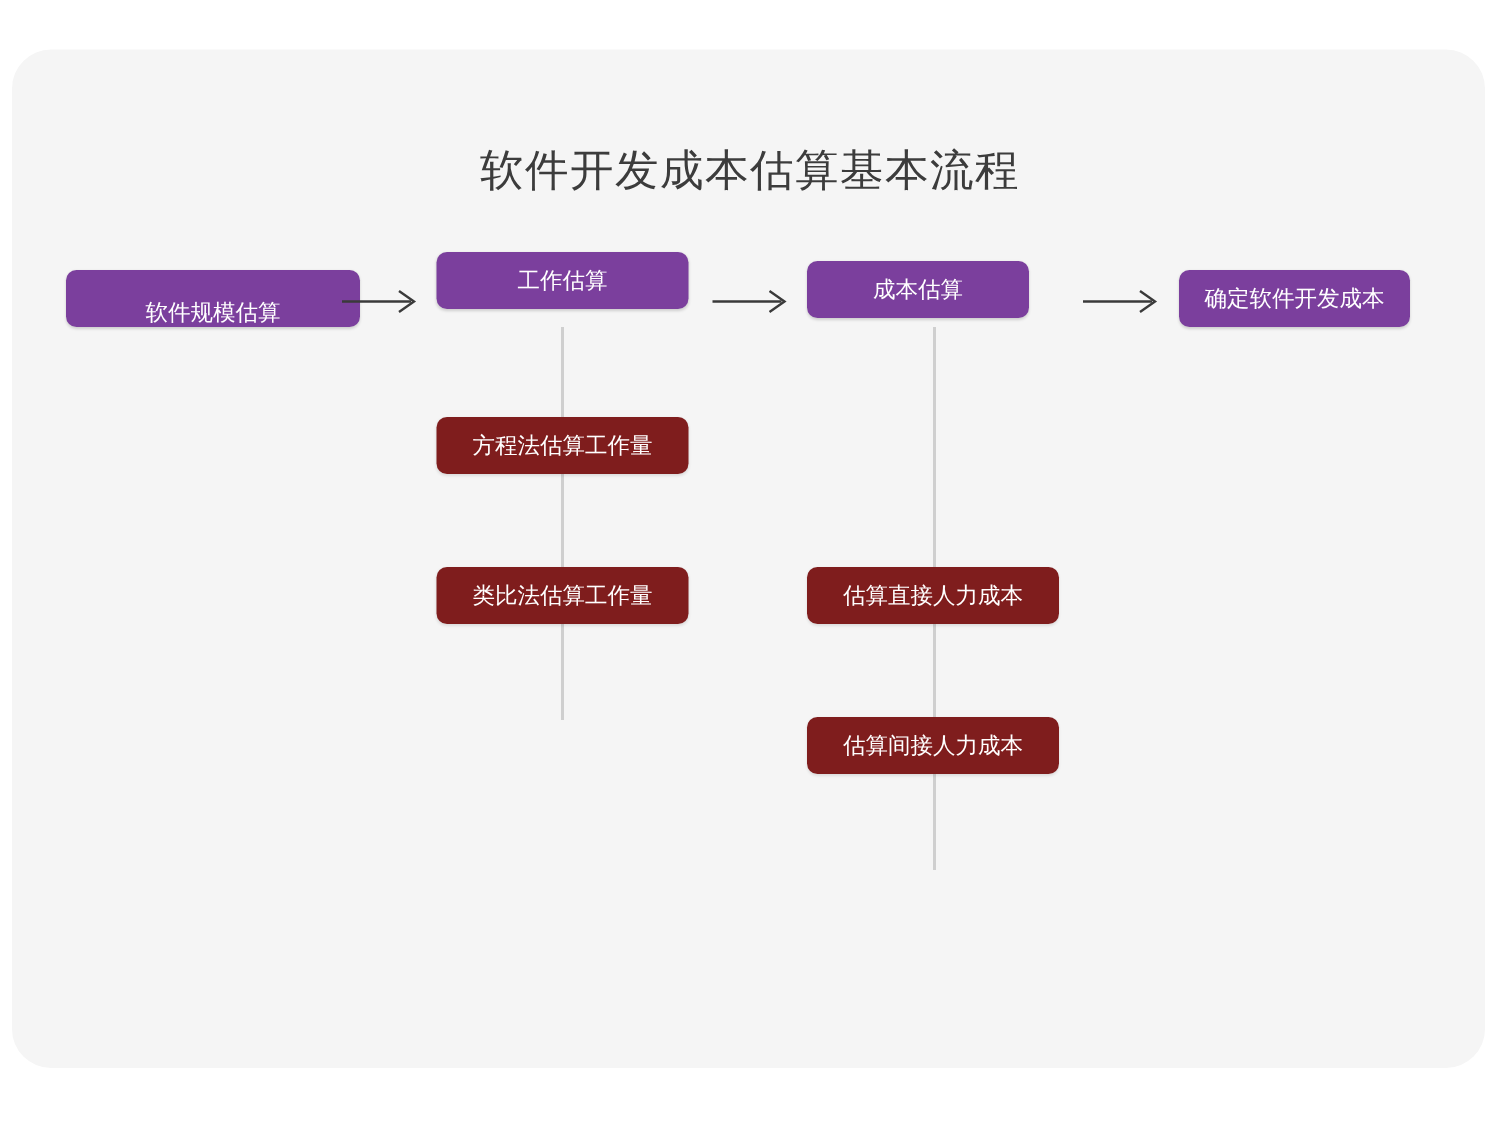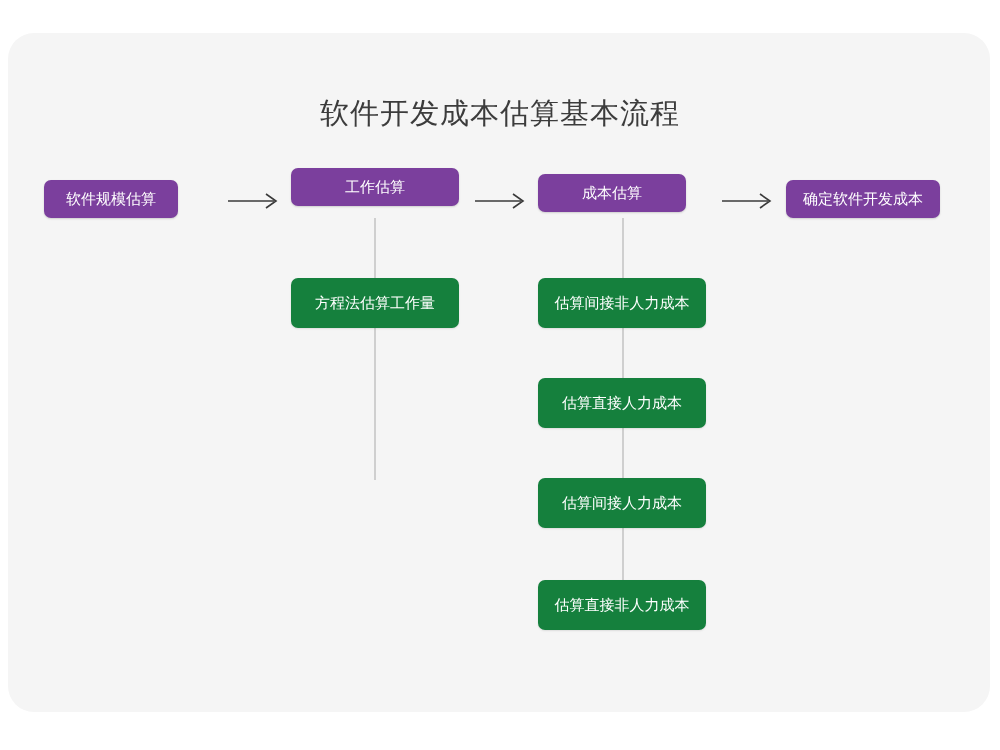--- a/index.html
+++ b/index.html
@@ -63,23 +63,23 @@
     white-space: nowrap;
     overflow: hidden;
   }
   .node.primary {
     background: #7b3f9d;
     font-size: 15px;
     height: 38px;
     box-shadow: 0 1px 2px rgba(0,0,0,0.16);
   }
   .node.secondary {
-    background: #15803d;
+    background: #7f1d1d;
     font-size: 15px;
-    height: 50px;
+    height: 38px;
     box-shadow: 0 1px 2px rgba(0,0,0,0.10);
   }
 
   
   .arrow {
     position: absolute;
     width: 56px;
     height: 22px;
     top: 190px;
   }
@@ -90,21 +90,21 @@
 
 <div id="canvas">
 
   <div id="card"></div>
 
   <div id="title">软件开发成本估算基本流程</div>
 
   <div class="vline" style="left:374px; top:218px; height:262px;"></div>
   <div class="vline" style="left:622px; top:218px; height:362px;"></div>
 
-  <div class="node primary" style="left:44px; top:180px; width:134px;">
+  <div class="node primary" style="left:44px; top:180px; width:196px;align-items:flex-end;">
     <span>软件规模估算</span>
   </div>
 
   <div class="arrow" style="left:226px;">
     <svg width="56" height="22" viewBox="0 0 56 22">
       <line x1="2" y1="11" x2="48" y2="11" stroke="#3a3a3a" stroke-width="1.6"></line>
       <polyline points="40,4 50,11 40,18" fill="none" stroke="#3a3a3a" stroke-width="1.6"></polyline>
     </svg>
   </div>
 
@@ -131,31 +131,28 @@
   </div>
 
   <div class="node primary" style="left:786px; top:180px; width:154px;">
     <span>确定软件开发成本</span>
   </div>
 
   <div class="node secondary" style="left:291px; top:278px; width:168px;">
     <span>方程法估算工作量</span>
   </div>
 
+  <div class="node secondary" style="left:291px; top:378px; width:168px;">
+    <span>类比法估算工作量</span>
+  </div>
 
 
-  <div class="node secondary" style="left:538px; top:278px; width:168px;">
-    <span>估算间接非人力成本</span>
-  </div>
 
   <div class="node secondary" style="left:538px; top:478px; width:168px;">
     <span>估算间接人力成本</span>
   </div>
 
   <div class="node secondary" style="left:538px; top:378px; width:168px;">
     <span>估算直接人力成本</span>
   </div>
 
-  <div class="node secondary" style="left:538px; top:580px; width:168px;">
-    <span>估算直接非人力成本</span>
-  </div>
 
 </div>
 
 </body></html>

